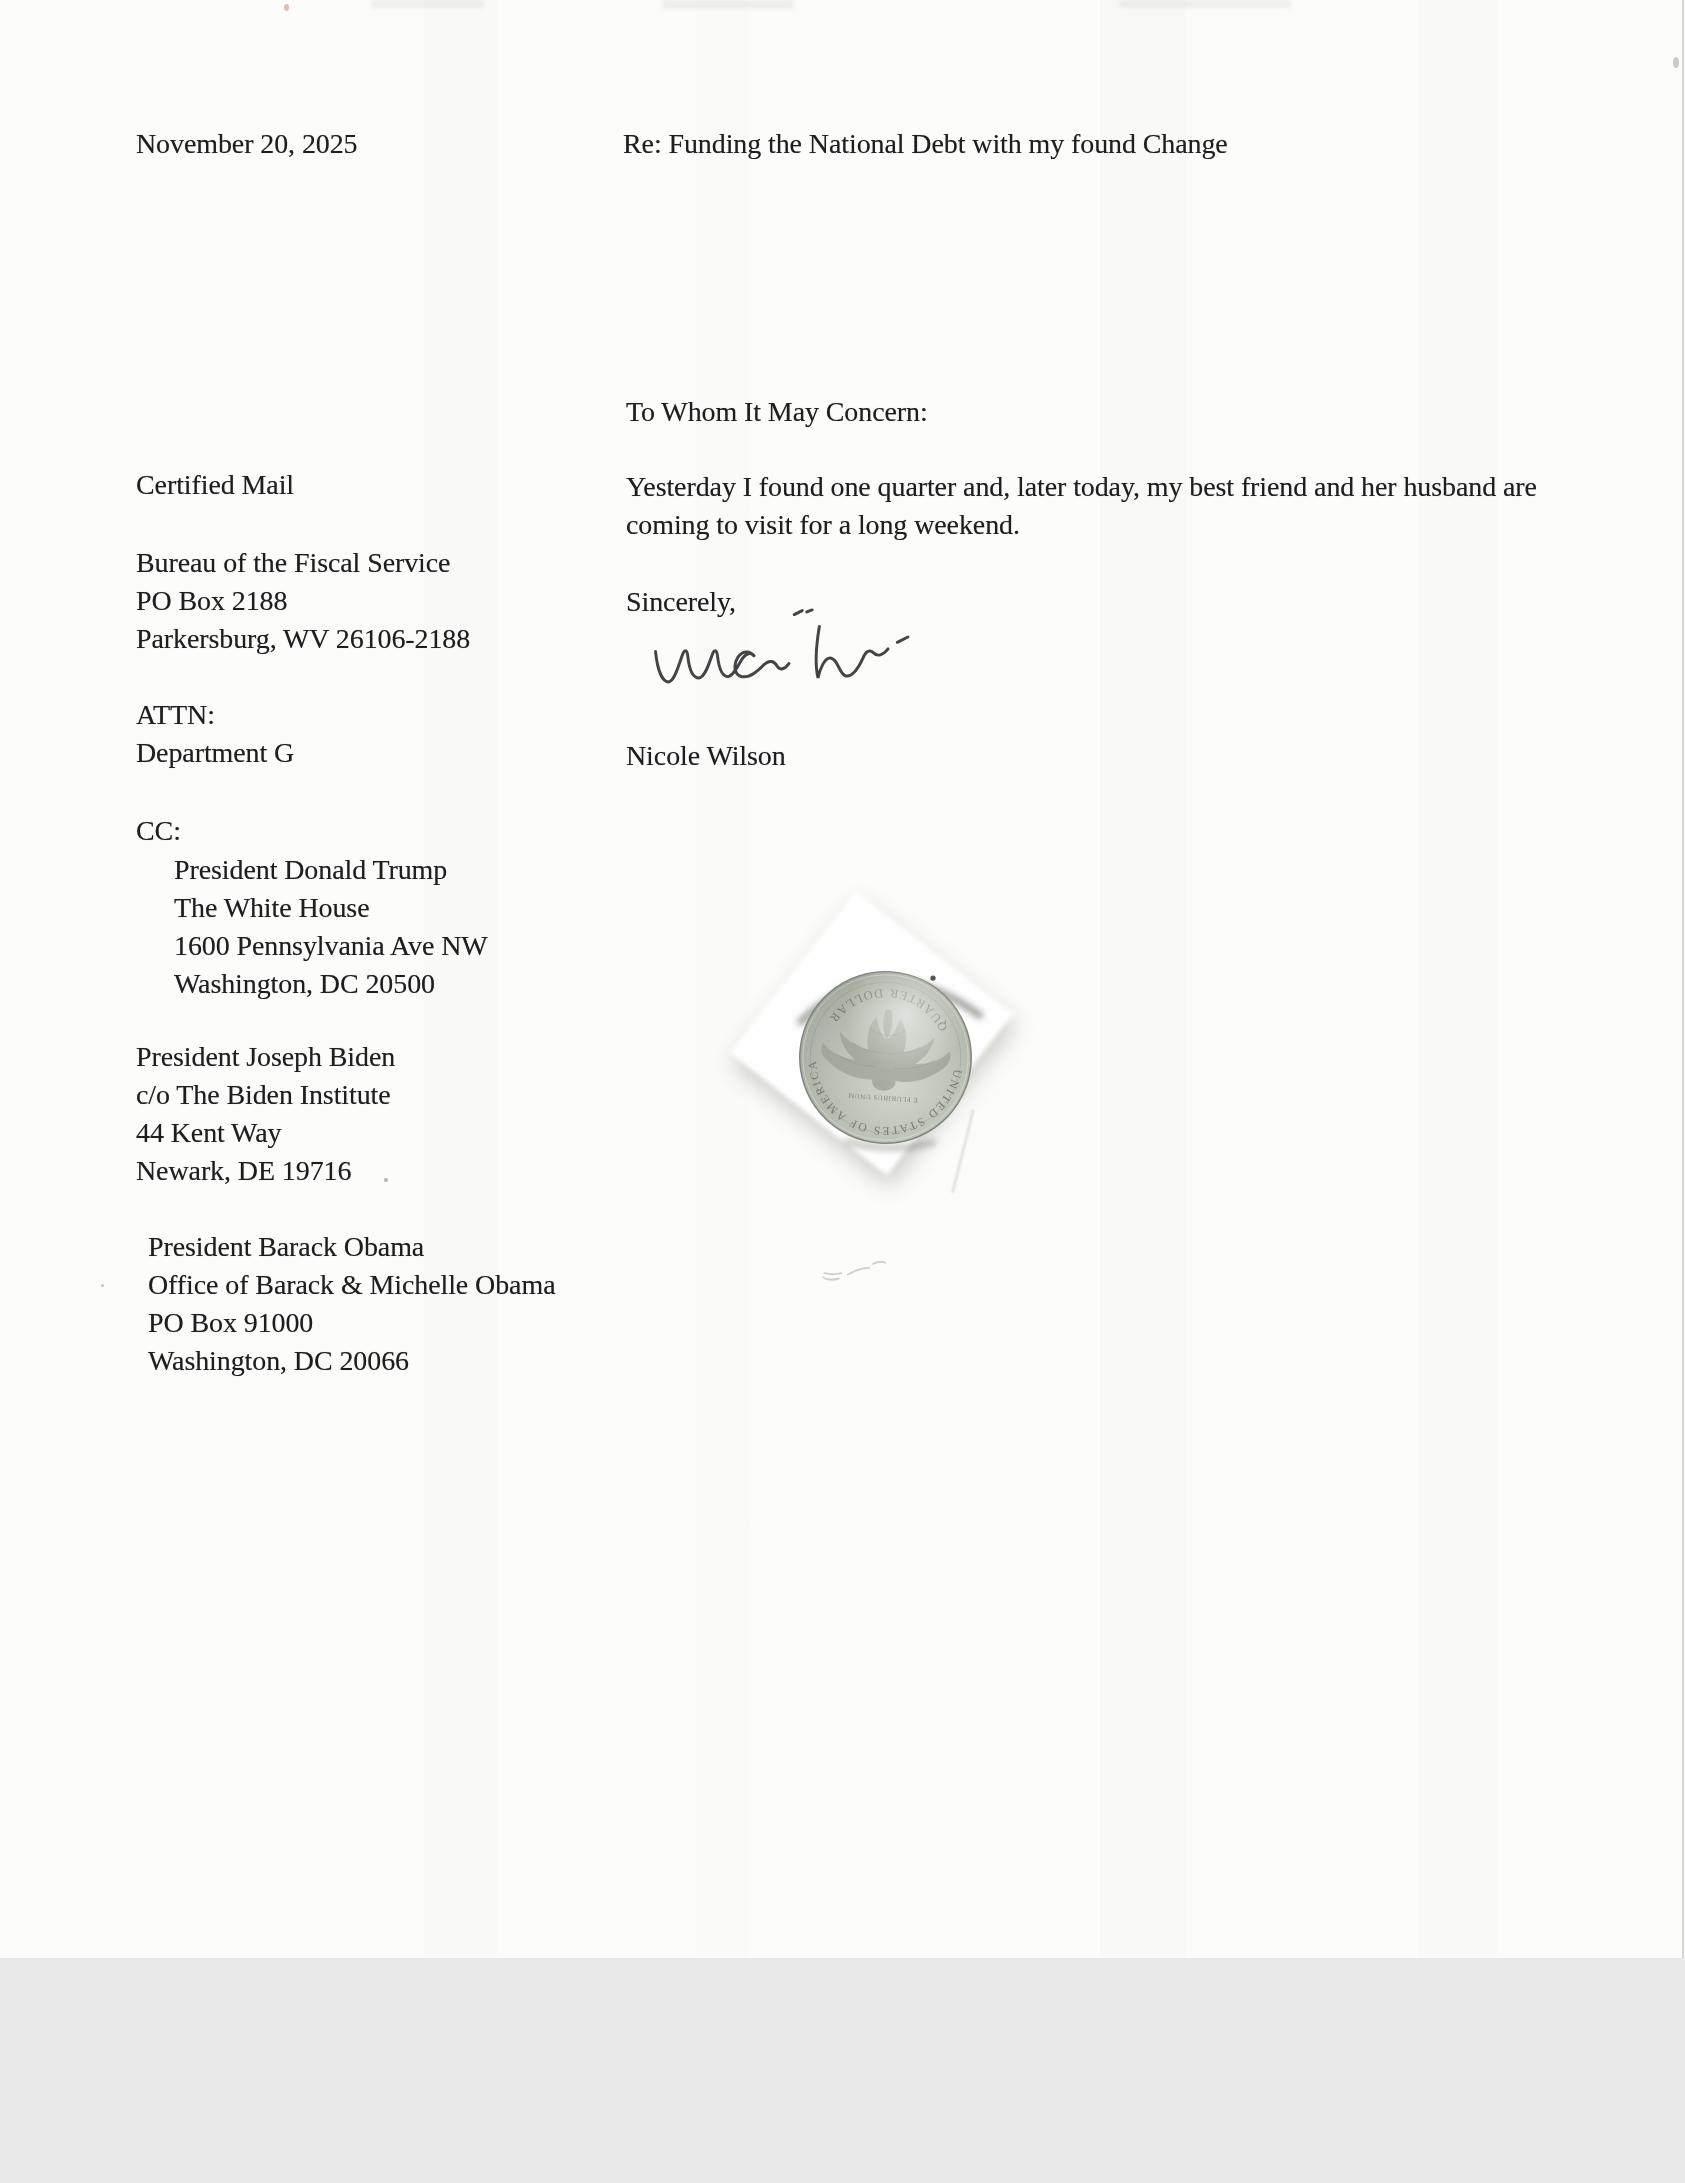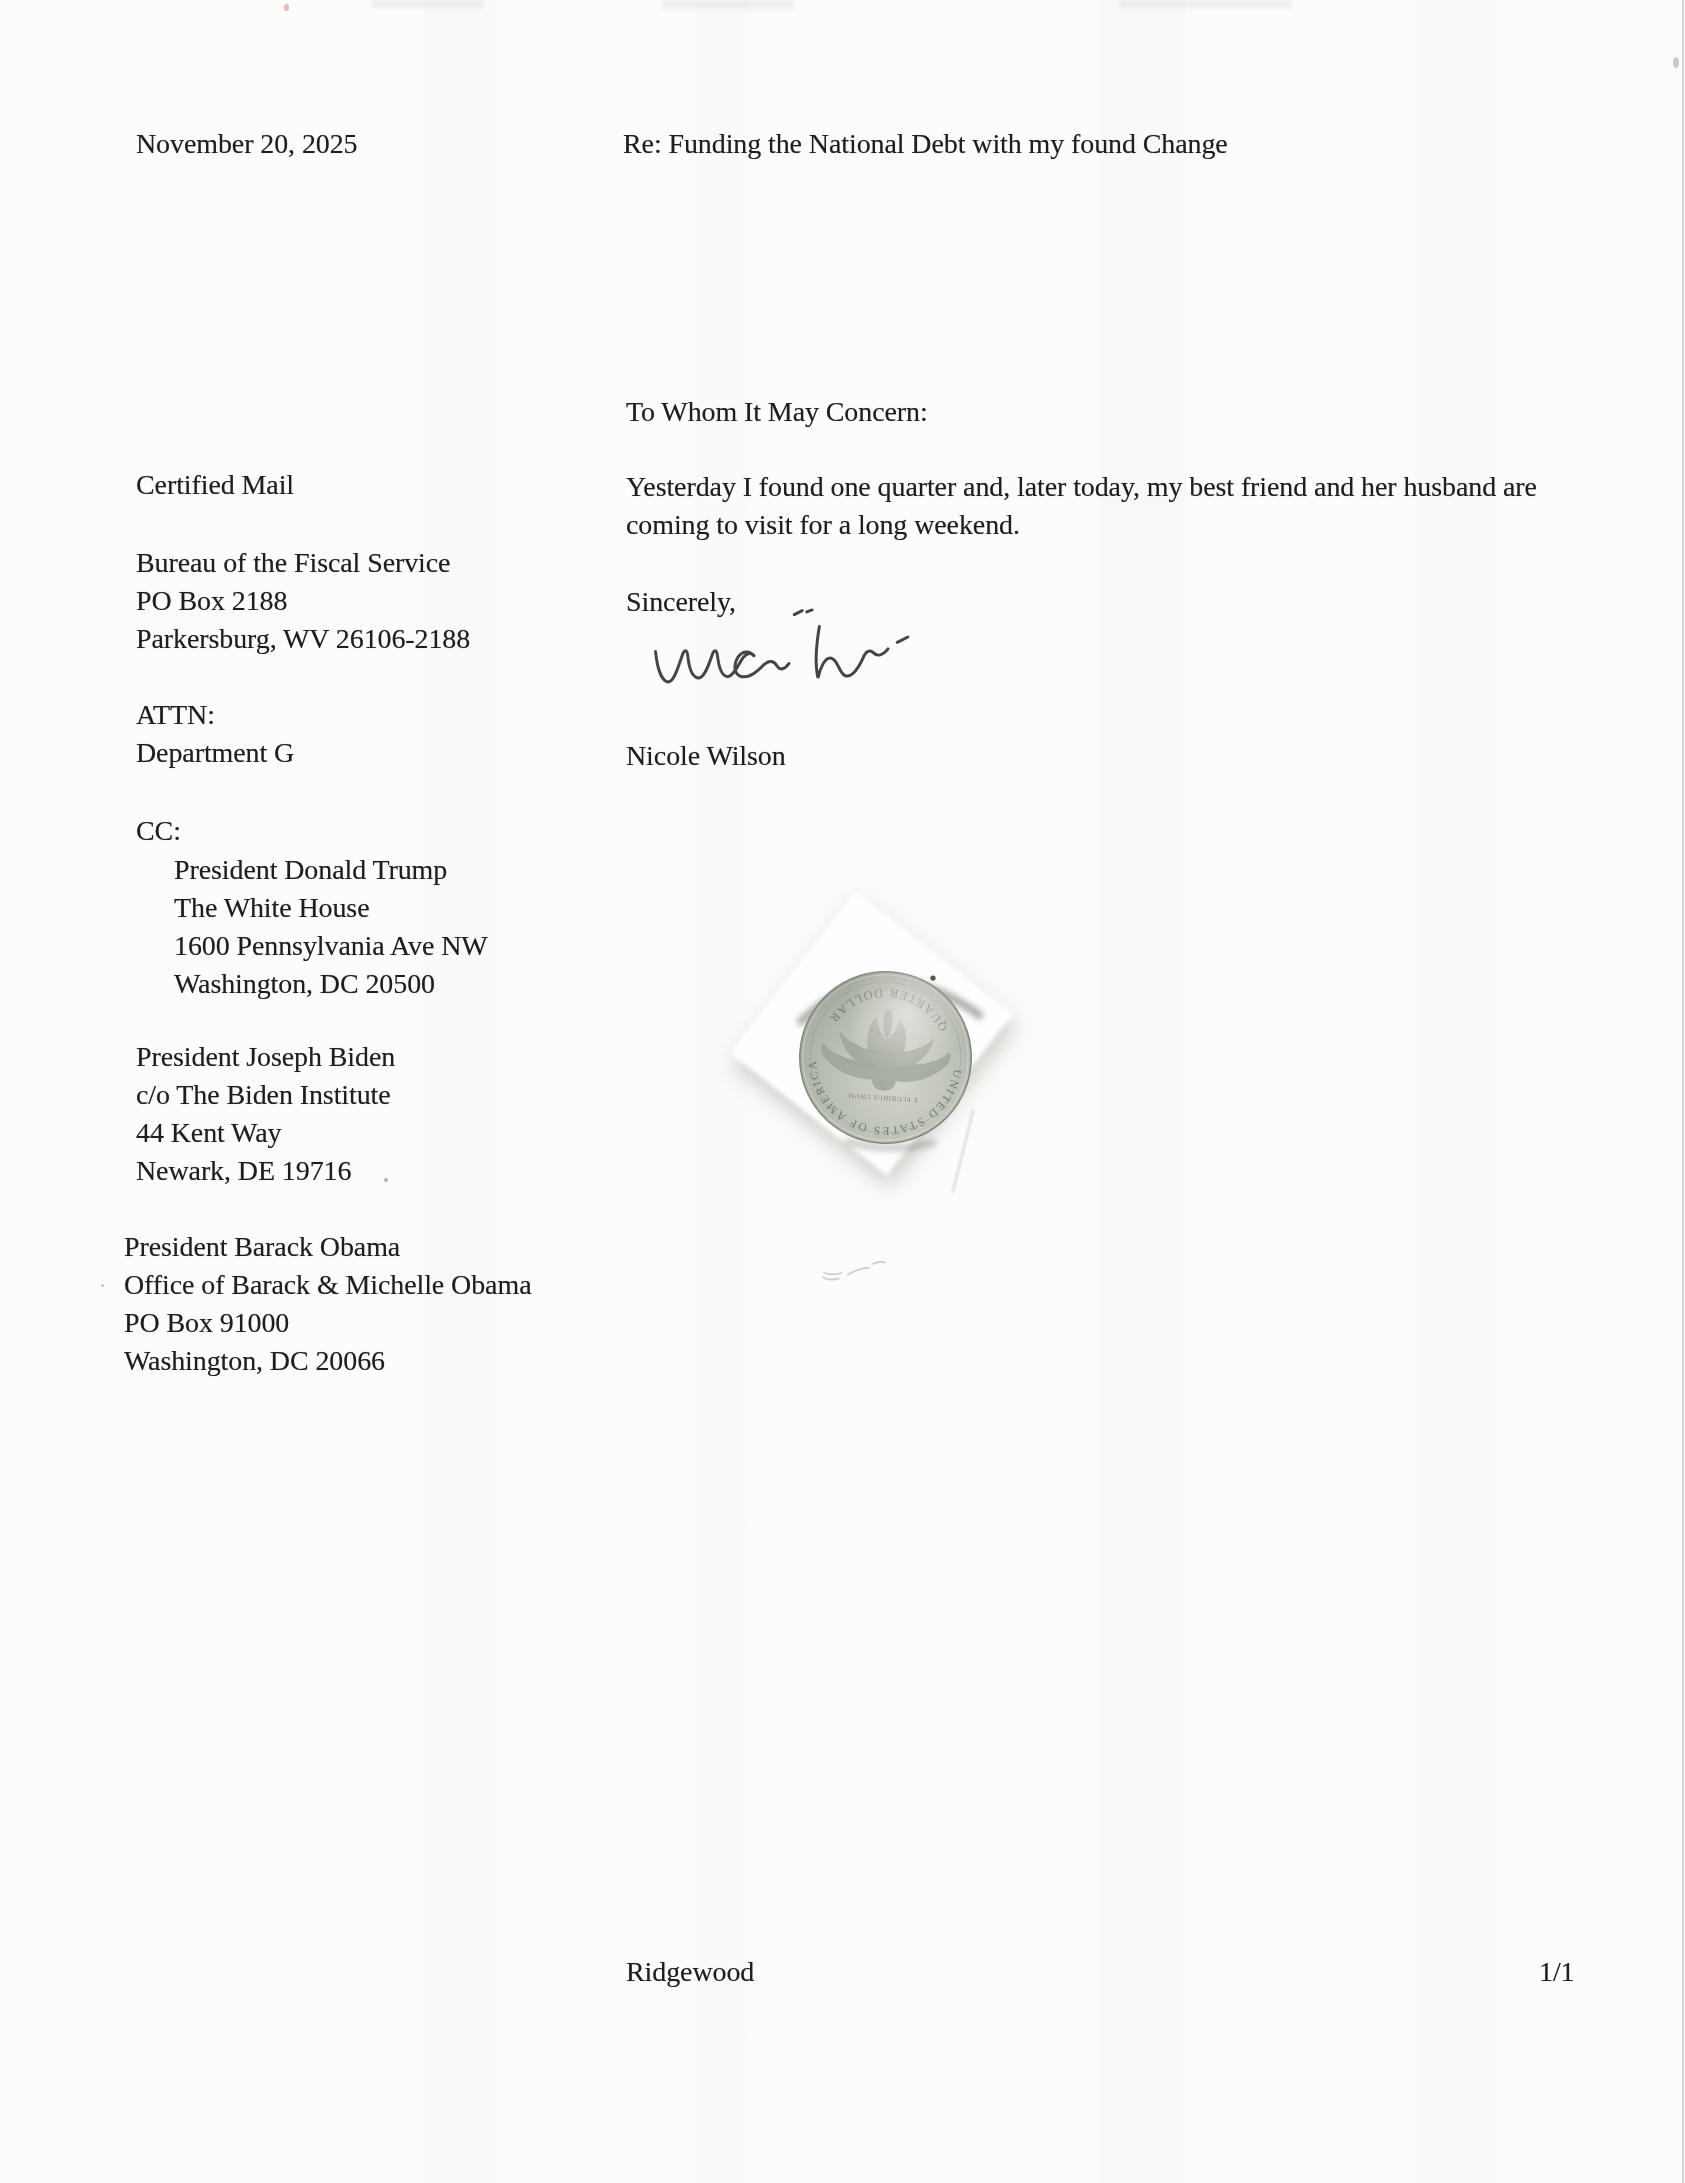--- a/index.html
+++ b/index.html
@@ -1,18 +1,18 @@
 <!DOCTYPE html>
 <html style="font-size:10.6px"><head>
 <meta charset="utf-8">
 <style>
   html,body{margin:0;padding:0;background:#e8e8e8;}
   .page{
     position:relative;
-    width:1685px;height:2183px;
+    width:1685px;height:1958px;
     background:#fcfcfa;
     overflow:hidden;
     font-family:"Liberation Serif","DejaVu Serif",serif;
     color:#1e1e20;
   }
   
   .page::before{
     content:"";position:absolute;inset:0;pointer-events:none;
     background:
       linear-gradient(90deg,transparent 0 424px,rgba(90,90,100,0.015) 424px 497px,transparent 497px),
@@ -24,21 +24,21 @@
   .txt{position:absolute;font-size:28px;line-height:38px;letter-spacing:-0.1px;
        text-shadow:0 0 0.7px rgba(25,25,28,0.45);}
   .date-line{left:136px;top:125px;}
   .subject-line{left:623px;top:125px;}
   .certified{left:136px;top:466px;}
   .recipient-block{left:136px;top:544px;}
   .attn-block{left:136px;top:696px;}
   .cc-label{left:136px;top:812px;}
   .cc-trump{left:136px;top:851px;margin-left:38px;}
   .cc-biden{left:136px;top:1038px;}
-  .cc-obama{left:124px;top:1228px;}
+  .cc-obama{left:148px;top:1228px;}
   .salutation{left:626px;top:393px;}
   .para-1{left:626px;top:468px;}
   .para-2{left:626px;top:506px;}
   .closing{left:626px;top:583px;}
   .sig-name{left:626px;top:737px;}
   .footer-block{left:136px;top:1802px;}
   .enclosure{left:626px;top:1953px;}
   .page-num{left:1539px;top:1953px;}
 
   .signature-svg{position:absolute;left:646px;top:604px;width:278px;height:109px;}

